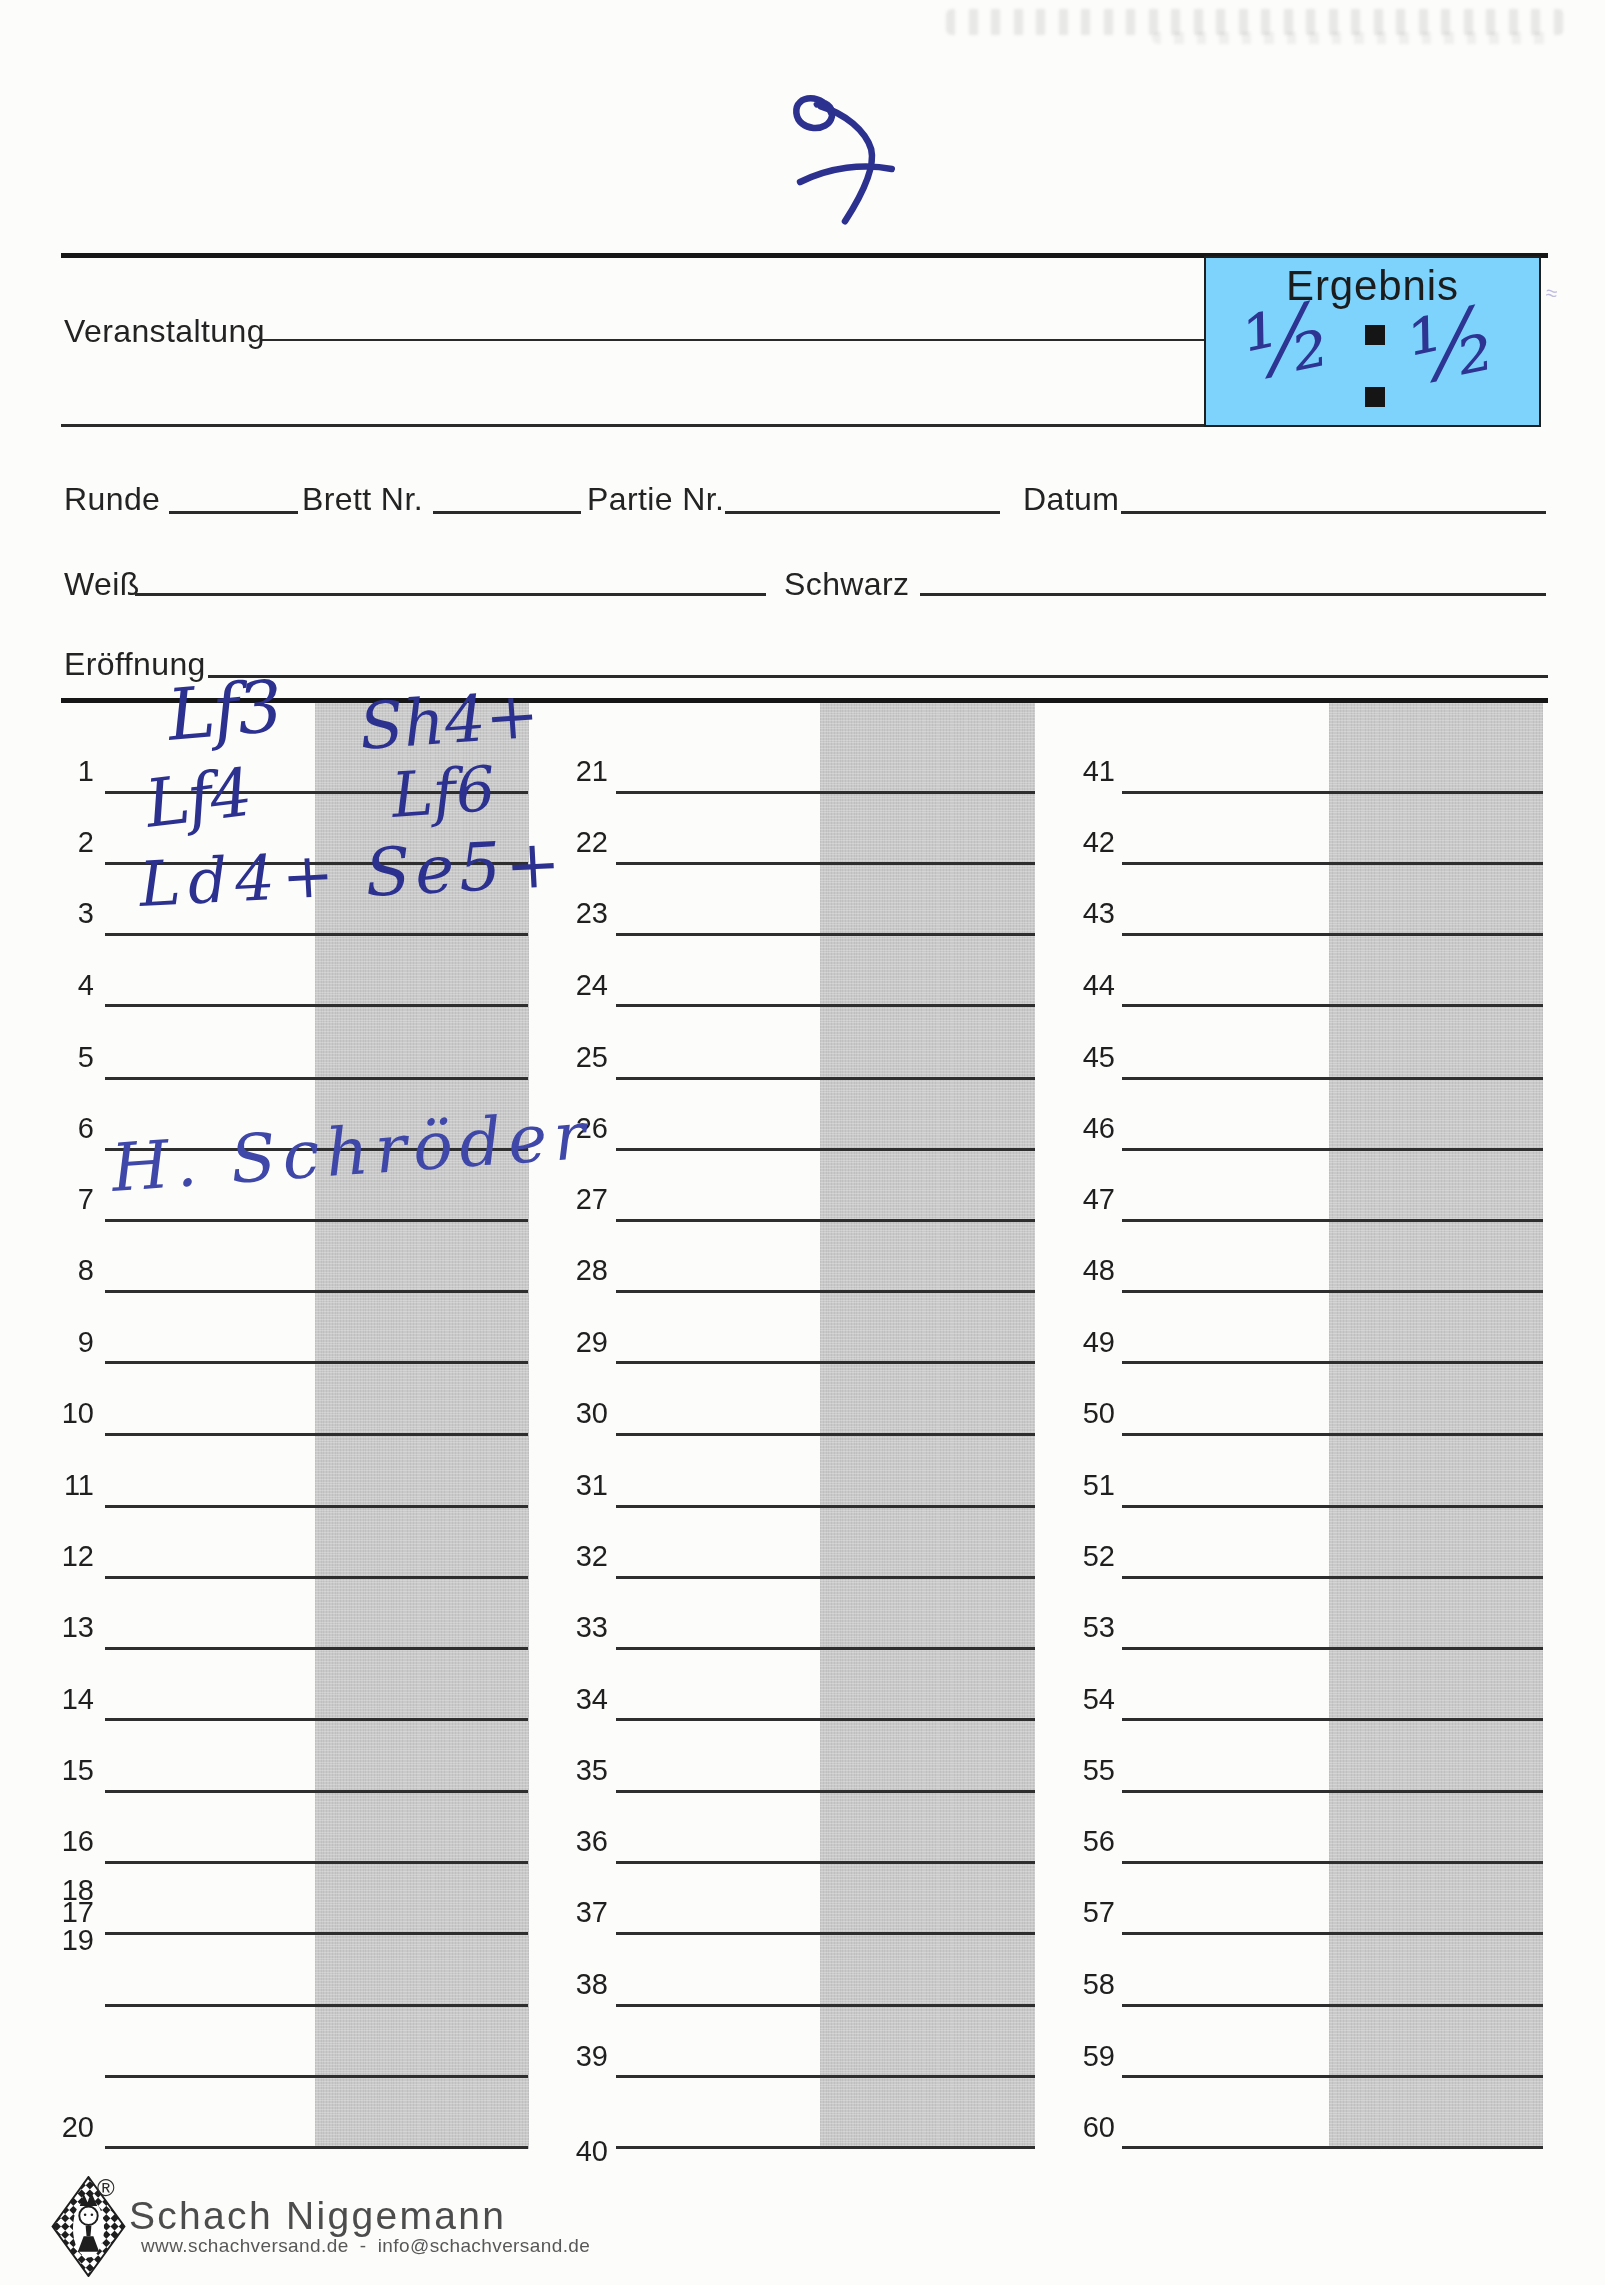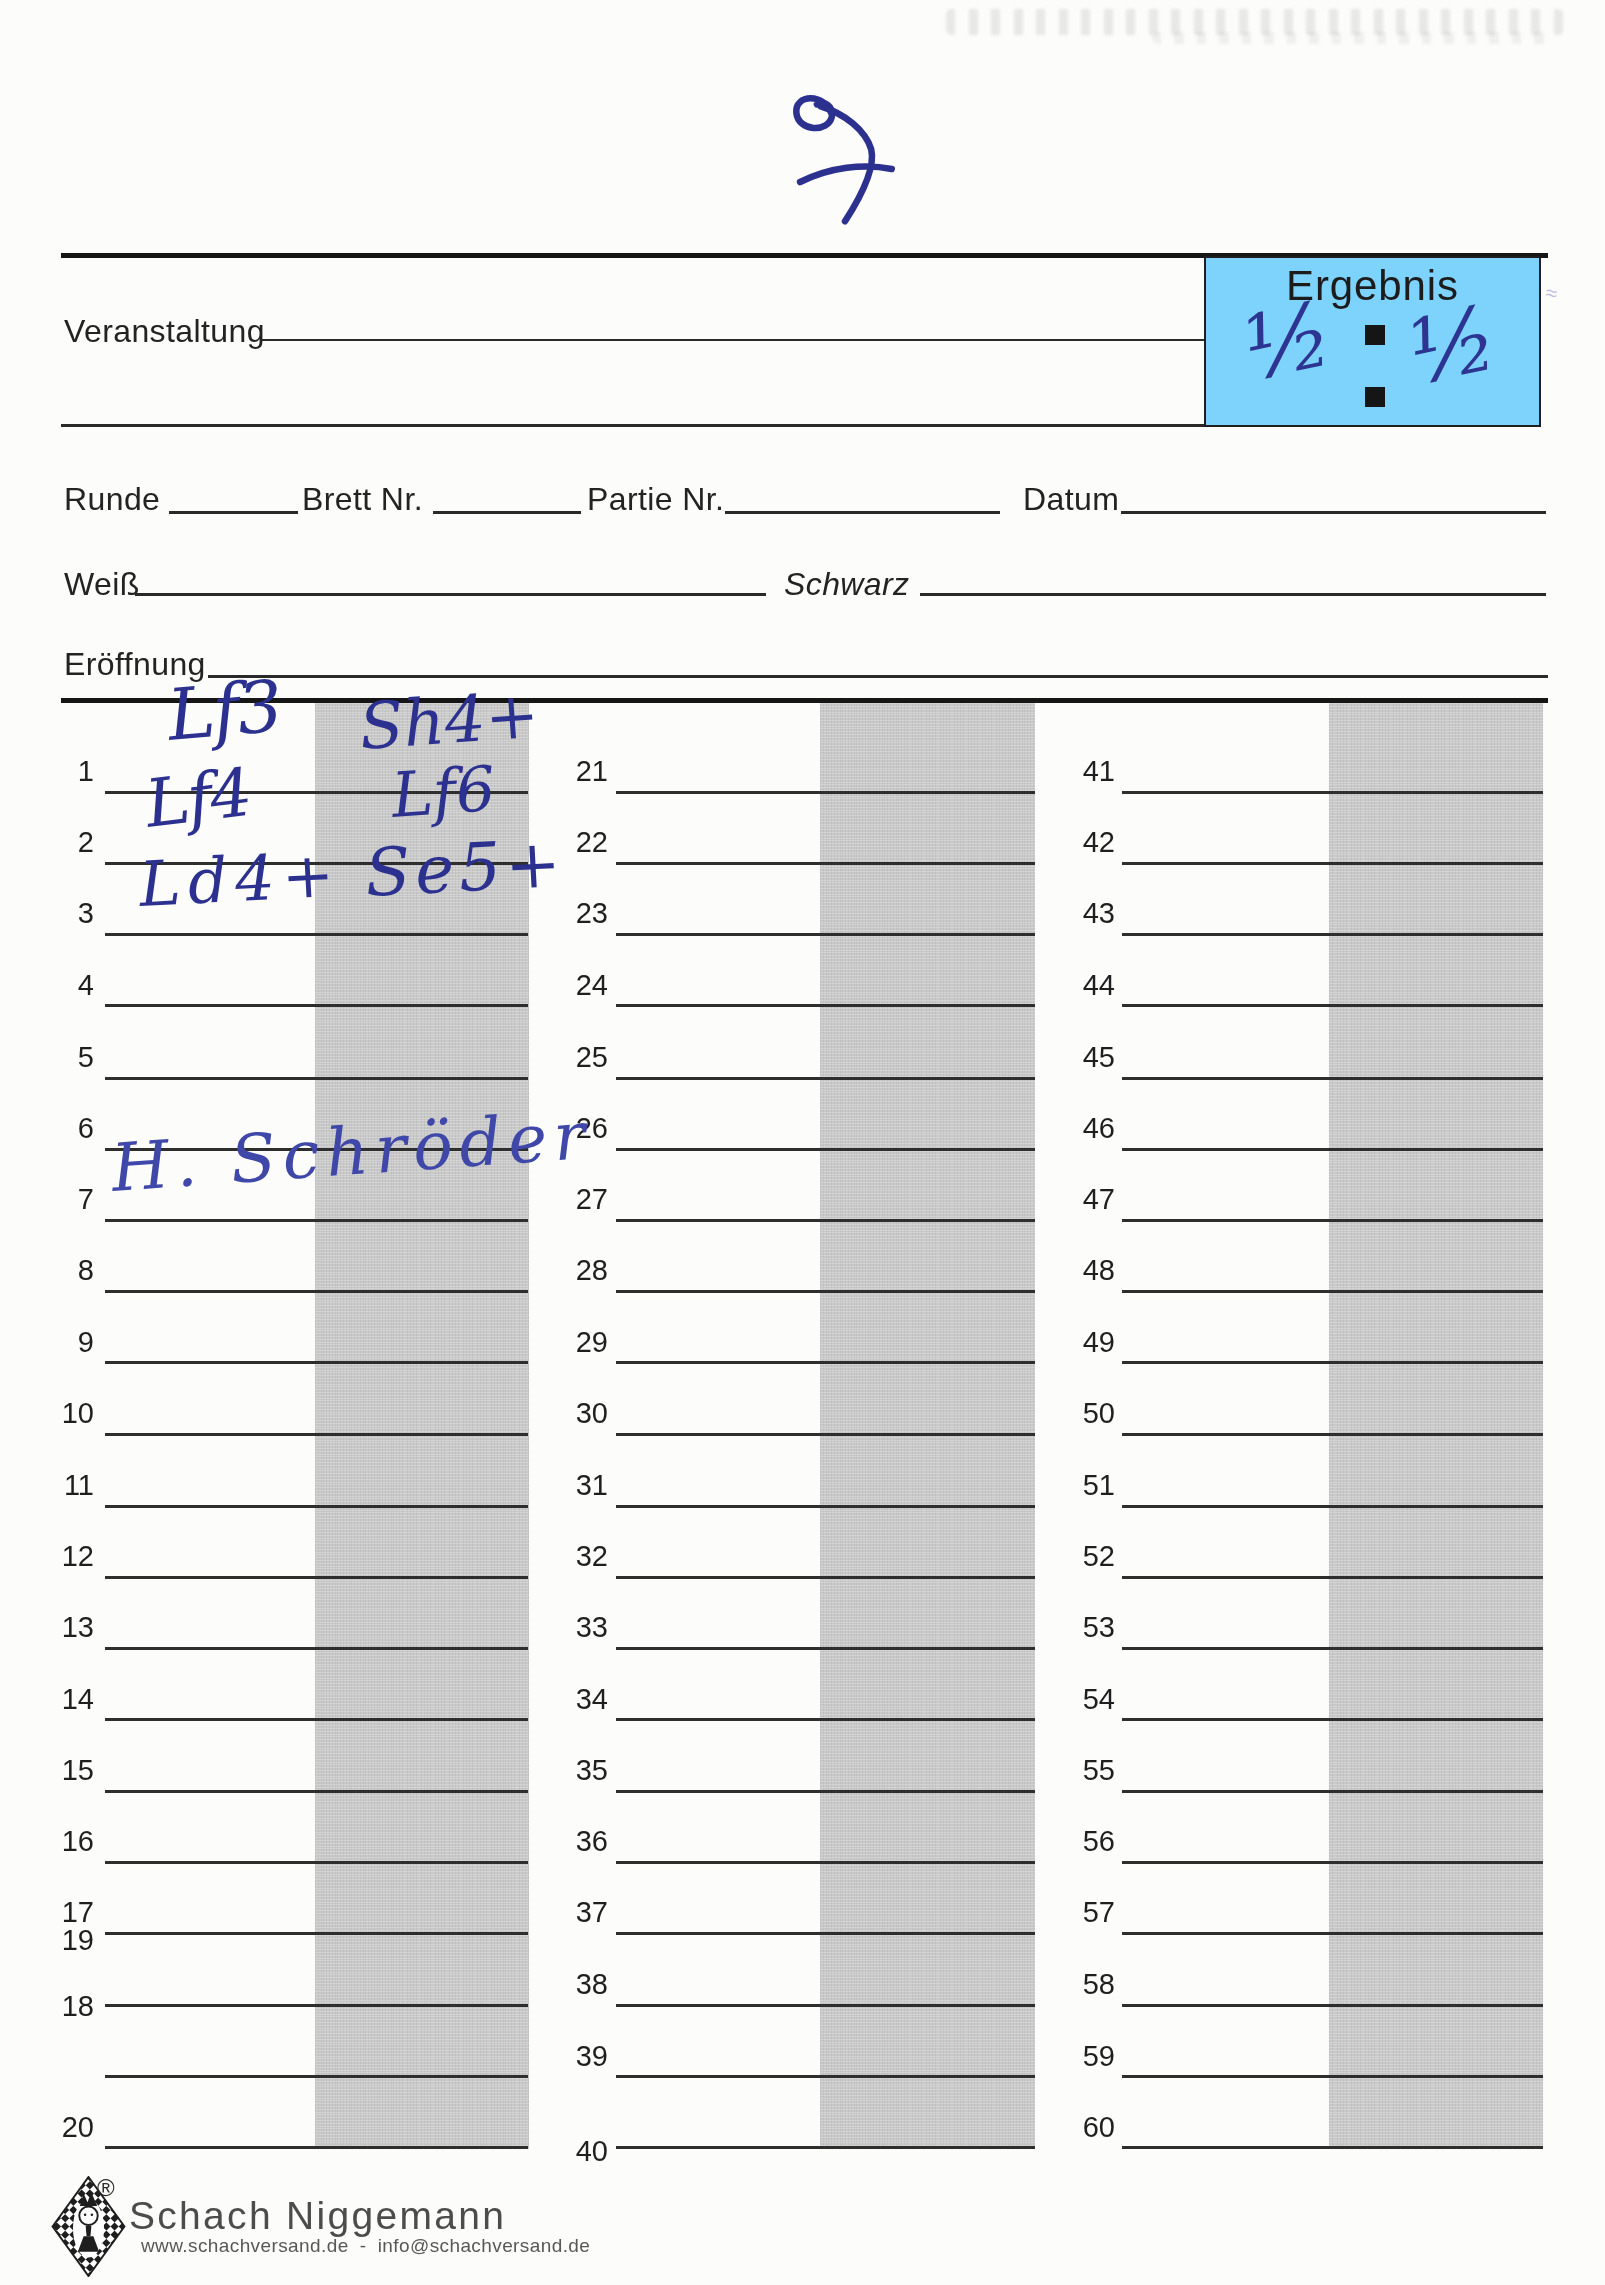--- a/index.html
+++ b/index.html
@@ -99,21 +99,21 @@
   <div class="line" style="left:169px;top:511px;width:129px;"></div>
   <div class="lbl" style="left:302px;top:483px;">Brett Nr.</div>
   <div class="line" style="left:433px;top:511px;width:148px;"></div>
   <div class="lbl" style="left:587px;top:483px;">Partie Nr.</div>
   <div class="line" style="left:725px;top:511px;width:275px;"></div>
   <div class="lbl" style="left:1023px;top:483px;">Datum</div>
   <div class="line" style="left:1121px;top:511px;width:425px;"></div>
 
   <div class="lbl" style="left:64px;top:568px;">Weiß</div>
   <div class="line" style="left:135px;top:593px;width:631px;"></div>
-  <div class="lbl" style="left:784px;top:568px;font-style:italic;">Schwarz</div>
+  <div class="lbl" style="left:784px;top:568px;">Schwarz</div>
   <div class="line" style="left:920px;top:593px;width:626px;"></div>
 
   <div class="lbl" style="left:64px;top:648px;">Eröffnung</div>
   <div class="line" style="left:208px;top:675px;width:1340px;"></div>
 
   <div class="thick" style="left:61px;top:698px;width:1487px;z-index:4;"></div>
 
   <div class="band" style="left:315px;width:214px;"></div>
   <div class="band" style="left:820px;width:215px;"></div>
   <div class="band" style="left:1329px;width:214px;"></div>
@@ -146,21 +146,21 @@
       <div class="rownum" style="left: 28px; top: 1613px;">13</div>
       <div class="rowline" style="left: 105px; top: 1647px; width: 423px;"></div>
       <div class="rownum" style="left: 28px; top: 1685px;">14</div>
       <div class="rowline" style="left: 105px; top: 1718px; width: 423px;"></div>
       <div class="rownum" style="left: 28px; top: 1756px;">15</div>
       <div class="rowline" style="left: 105px; top: 1790px; width: 423px;"></div>
       <div class="rownum" style="left: 28px; top: 1827px;">16</div>
       <div class="rowline" style="left: 105px; top: 1861px; width: 423px;"></div>
       <div class="rownum" style="left: 28px; top: 1898px;">17</div>
       <div class="rowline" style="left: 105px; top: 1932px; width: 423px;"></div>
-      <div class="rownum" style="left: 28px; top: 1992px;">18</div>
+      <div class="rownum" style="left: 28px; top: 1876px;">18</div>
       <div class="rowline" style="left: 105px; top: 2004px; width: 423px;"></div>
       <div class="rownum" style="left: 28px; top: 1926px;">19</div>
       <div class="rowline" style="left: 105px; top: 2075px; width: 423px;"></div>
       <div class="rownum" style="left: 28px; top: 2113px;">20</div>
       <div class="rowline" style="left: 105px; top: 2146px; width: 423px;"></div>
       <div class="rownum" style="left: 542px; top: 757px;">21</div>
       <div class="rowline" style="left: 616px; top: 791px; width: 419px;"></div>
       <div class="rownum" style="left: 542px; top: 828px;">22</div>
       <div class="rowline" style="left: 616px; top: 862px; width: 419px;"></div>
       <div class="rownum" style="left: 542px; top: 899px;">23</div>

